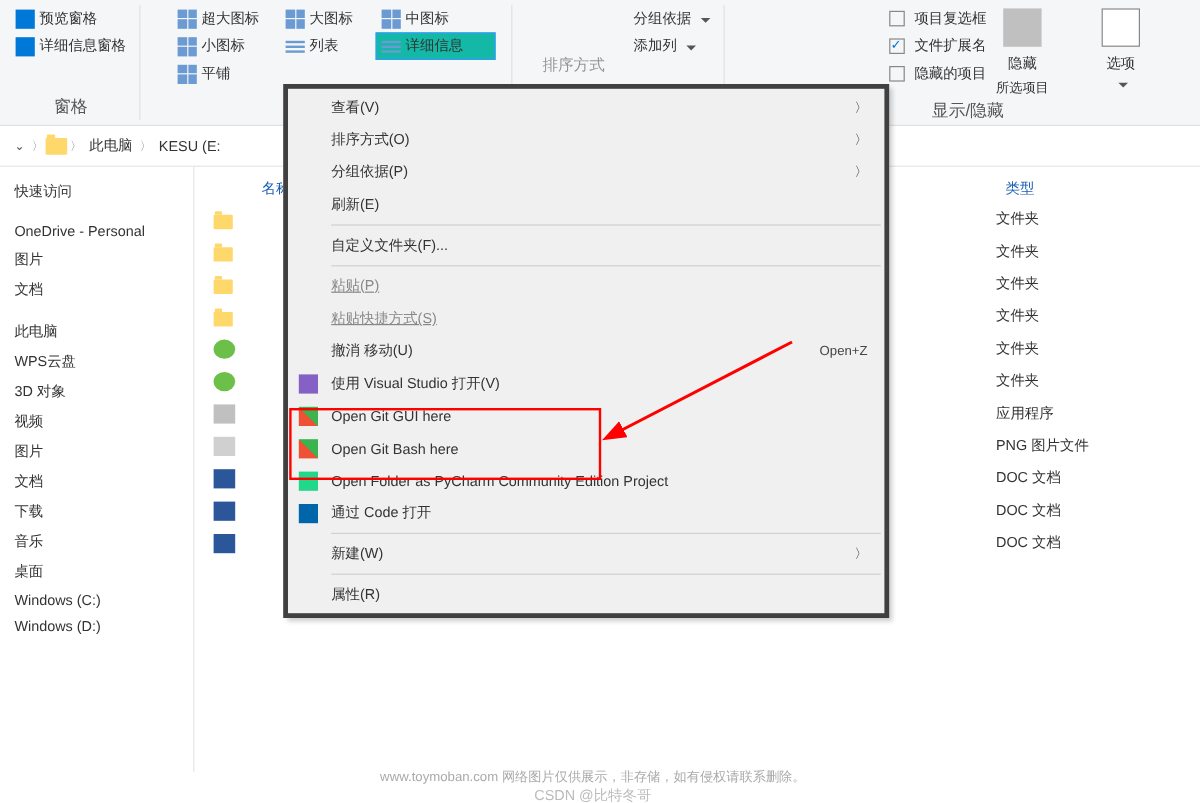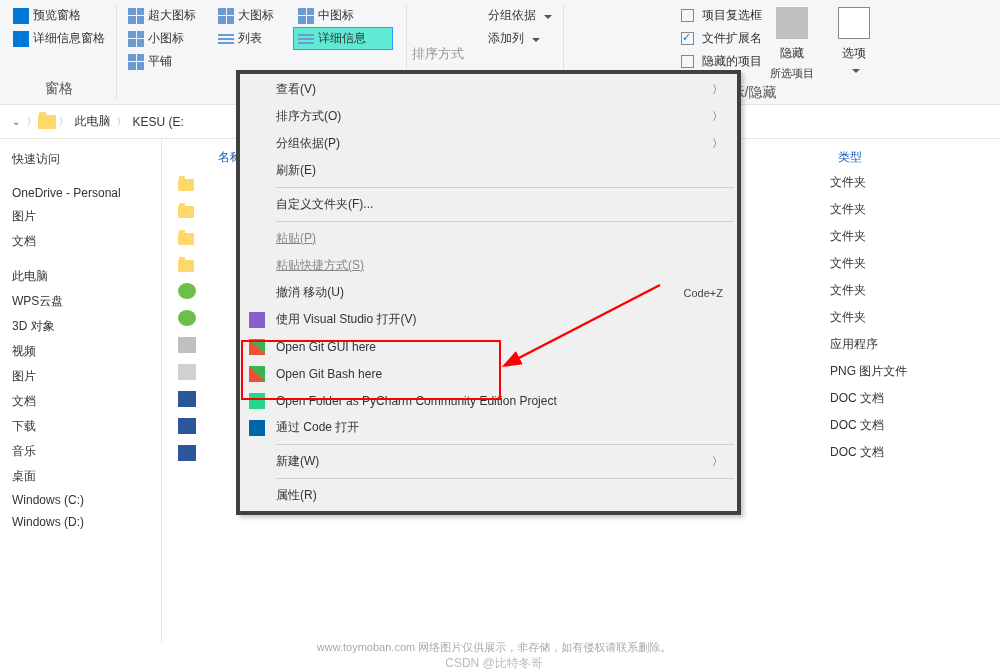--- a/index.html
+++ b/index.html
@@ -1,27 +1,27 @@
 <!DOCTYPE html>
 <html><head>
   <meta charset="utf-8">
   <style>
     * { margin: 0; padding: 0; box-sizing: border-box; font-family: "Microsoft YaHei", "Segoe UI", sans-serif; }
     body { width: 1000px; height: 669px; background: #fff; overflow: hidden; position: relative; font-size: 12px; color: #333; }
 
     
-    .ribbon { height: 105px; background: #f5f6f7; border-bottom: 1px solid #e1e1e1; display: flex; padding: 4px 2px 0; }
+    .ribbon { height: 105px; background: #f5f6f7; border-bottom: 1px solid #e1e1e1; display: flex; padding: 4px 2px 0; gap: 20px; }
     .rgroup { border-right: 1px solid #e1e1e1; padding: 0 6px; display: flex; flex-direction: column; align-items: center; justify-content: space-between; height: 96px; }
     .rgroup-label { font-size: 14px; color: #555; padding-bottom: 2px; }
     .rbtn { display: flex; align-items: center; gap: 4px; padding: 2px 4px; cursor: default; white-space: nowrap; border: 1px solid transparent; }
     .rbtn .ico { width: 16px; height: 16px; display: inline-block; }
     .rvert { display: flex; flex-direction: column; }
     .rbig { flex-direction: column; width: 50px; padding: 2px; }
     .rbig .ico { width: 32px; height: 32px; margin-bottom: 2px; }
-    .highlight { background: #5eead4; border: 1px solid #3399ff; }
+    .highlight { background: #14b8a6; border: 1px solid #3399ff; }
     .cbx { width: 13px; height: 13px; border: 1px solid #888; display: inline-block; margin-right: 4px; }
     .cbx.chk::after { content: "✓"; color: #0078d7; font-size: 11px; position: relative; top: -3px; left: 0px; }
     .chev::after { content: ""; border: 4px solid transparent; border-top-color: #555; display: inline-block; margin-left: 4px; position: relative; top: 3px; }
 
     
     .breadcrumb { height: 34px; display: flex; align-items: center; padding: 0 8px; gap: 2px; border-bottom: 1px solid #e5e5e5; }
     .bc-arrow { font-size: 10px; color: #555; padding: 0 4px; }
     .bc-folder { width: 18px; height: 14px; background: #ffd86b; border-radius: 1px; position: relative; display:inline-block;}
     .bc-folder::before{content:"";position:absolute;top:-3px;left:1px;width:7px;height:3px;background:#ffd86b;border-radius:1px 1px 0 0;}
     .bc-text { padding: 0 4px; }
@@ -370,21 +370,21 @@
       <span class="ctx-icon"></span>
       <span class="ctx-label">粘贴(P)</span>
     </div>
   <div class="ctx-item ctx-disabled">
       <span class="ctx-icon"></span>
       <span class="ctx-label">粘贴快捷方式(S)</span>
     </div>
   <div class="ctx-item">
       <span class="ctx-icon"></span>
       <span class="ctx-label">撤消 移动(U)</span>
-      <span class="ctx-shortcut">Code+Z</span>
+      <span class="ctx-shortcut">Open+Z</span>
     </div>
   <div class="ctx-item">
       <span class="ctx-icon">
         <span class="ico ico-vs"></span>
       </span>
       <span class="ctx-label">使用 Visual Studio 打开(V)</span>
     </div>
   <div class="ctx-item">
       <span class="ctx-icon">
         <span class="ico ico-git"></span>

